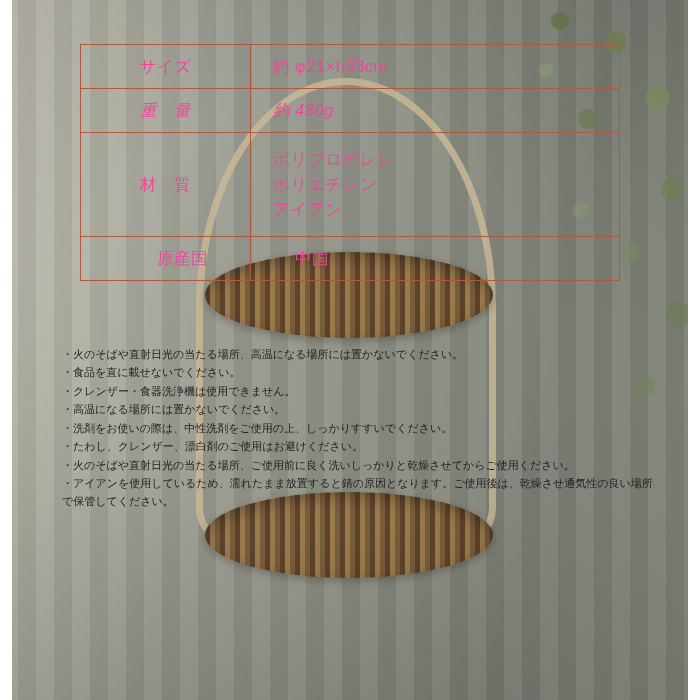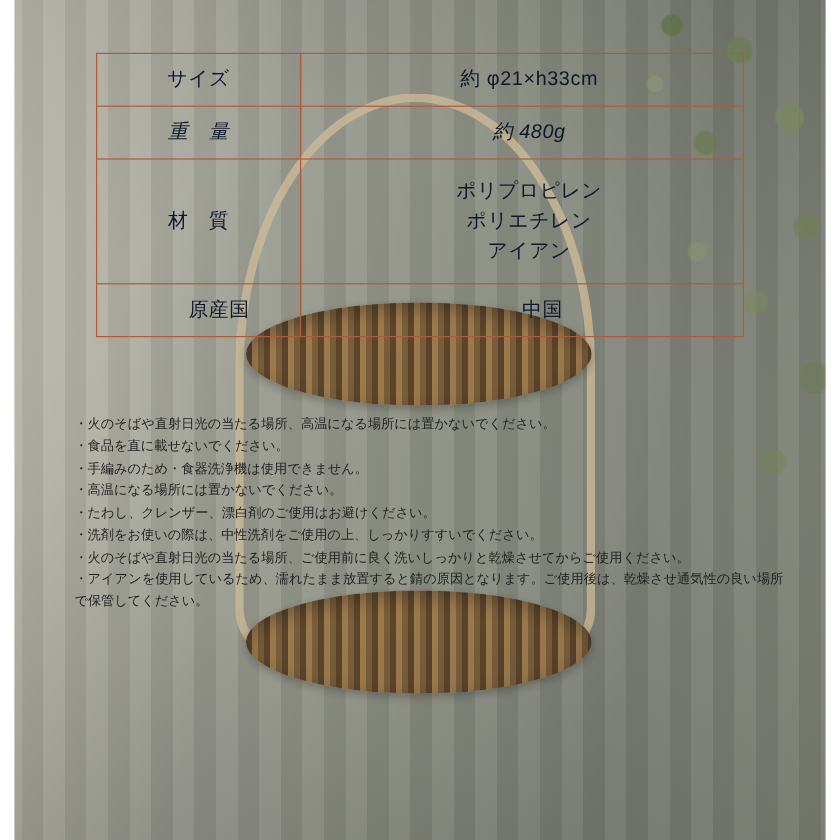--- a/index.html
+++ b/index.html
@@ -77,40 +77,39 @@
   #frame-right { right: 0; }
 
   
   #spec-table {
     position: absolute;
     left: 80px;
     top: 44px;
     width: 540px;
     border-collapse: collapse;
     font-size: 16.5px;
-    color: #0f172a;
+    color: #ec4899;
   }
   #spec-table td {
     border: 1px solid #b05a3c;
     padding: 8px 10px;
     vertical-align: middle;
     line-height: 1.5;
     letter-spacing: 0.5px;
     background: transparent;
   }
   #spec-table td.label {
     width: 170px;
     text-align: center;
     white-space: pre;
     font-size: 16.5px;
   }
   #spec-table td.value {
     padding-left: 22px;
     white-space: pre-line;
-    text-align: center;
   }
   #spec-table tr.size td { height: 44px; }
   #spec-table tr.weight td { height: 44px; font-style: italic; }
   #spec-table tr.material td { height: 104px; }
   #spec-table tr.origin td { height: 44px; padding-left: 44px; }
 
   
   #notes {
     position: absolute;
     left: 62px;
@@ -159,20 +158,20 @@
       <td class="label">原産国</td>
       <td class="value">中国</td>
     </tr>
   </tbody>
 </table>
 
 <div id="notes">
   <ul>
     <li>・火のそばや直射日光の当たる場所、高温になる場所には置かないでください。</li>
     <li>・食品を直に載せないでください。</li>
-    <li>・手編みのため・食器洗浄機は使用できません。</li>
+    <li>・クレンザー・食器洗浄機は使用できません。</li>
     <li>・高温になる場所には置かないでください。</li>
+    <li>・洗剤をお使いの際は、中性洗剤をご使用の上、しっかりすすいでください。</li>
     <li>・たわし、クレンザー、漂白剤のご使用はお避けください。</li>
-    <li>・洗剤をお使いの際は、中性洗剤をご使用の上、しっかりすすいでください。</li>
     <li>・火のそばや直射日光の当たる場所、ご使用前に良く洗いしっかりと乾燥させてからご使用ください。</li>
     <li>・アイアンを使用しているため、濡れたまま放置すると錆の原因となります。ご使用後は、乾燥させ通気性の良い場所で保管してください。</li>
   </ul>
 </div>
 
 </body></html>

